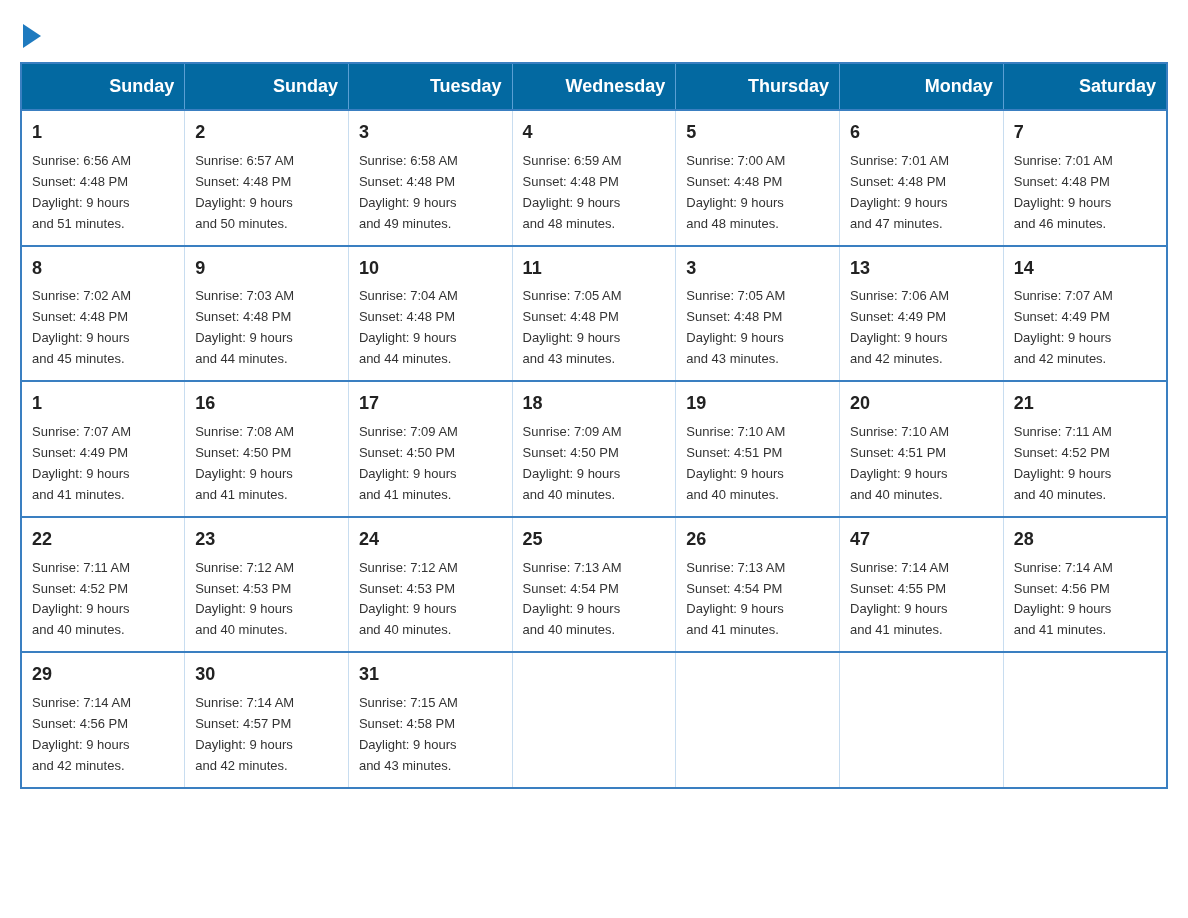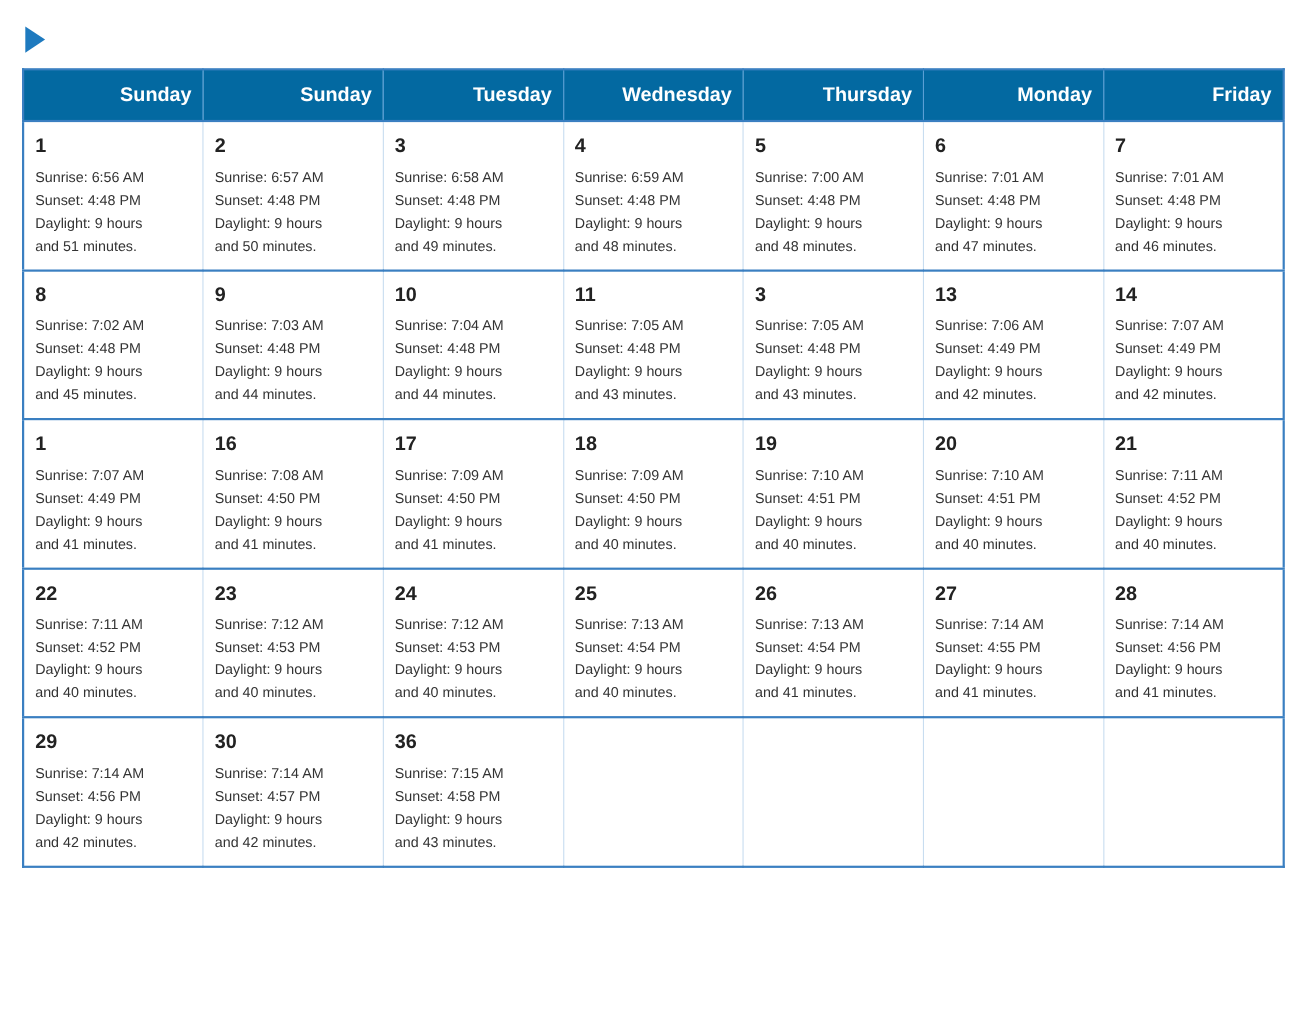--- a/index.html
+++ b/index.html
@@ -130,21 +130,21 @@
 
 <table class="calendar">
   <thead>
     <tr>
     <th>Sunday</th>
         <th>Sunday</th>
         <th>Tuesday</th>
         <th>Wednesday</th>
         <th>Thursday</th>
         <th>Monday</th>
-        <th>Friday</th>
+        <th>Saturday</th>
       </tr>
   </thead>
   <tbody id="calendar-body">
   <tr>
         <td><span class="day-num">1</span><span class="day-info">Sunrise: 6:56 AM<br>Sunset: 4:48 PM<br>Daylight: 9 hours<br>and 51 minutes.</span></td>
         <td><span class="day-num">2</span><span class="day-info">Sunrise: 6:57 AM<br>Sunset: 4:48 PM<br>Daylight: 9 hours<br>and 50 minutes.</span></td>
         <td><span class="day-num">3</span><span class="day-info">Sunrise: 6:58 AM<br>Sunset: 4:48 PM<br>Daylight: 9 hours<br>and 49 minutes.</span></td>
         <td><span class="day-num">4</span><span class="day-info">Sunrise: 6:59 AM<br>Sunset: 4:48 PM<br>Daylight: 9 hours<br>and 48 minutes.</span></td>
         <td><span class="day-num">5</span><span class="day-info">Sunrise: 7:00 AM<br>Sunset: 4:48 PM<br>Daylight: 9 hours<br>and 48 minutes.</span></td>
         <td><span class="day-num">6</span><span class="day-info">Sunrise: 7:01 AM<br>Sunset: 4:48 PM<br>Daylight: 9 hours<br>and 47 minutes.</span></td>
@@ -167,26 +167,26 @@
         <td><span class="day-num">19</span><span class="day-info">Sunrise: 7:10 AM<br>Sunset: 4:51 PM<br>Daylight: 9 hours<br>and 40 minutes.</span></td>
         <td><span class="day-num">20</span><span class="day-info">Sunrise: 7:10 AM<br>Sunset: 4:51 PM<br>Daylight: 9 hours<br>and 40 minutes.</span></td>
         <td><span class="day-num">21</span><span class="day-info">Sunrise: 7:11 AM<br>Sunset: 4:52 PM<br>Daylight: 9 hours<br>and 40 minutes.</span></td>
       </tr>
       <tr>
         <td><span class="day-num">22</span><span class="day-info">Sunrise: 7:11 AM<br>Sunset: 4:52 PM<br>Daylight: 9 hours<br>and 40 minutes.</span></td>
         <td><span class="day-num">23</span><span class="day-info">Sunrise: 7:12 AM<br>Sunset: 4:53 PM<br>Daylight: 9 hours<br>and 40 minutes.</span></td>
         <td><span class="day-num">24</span><span class="day-info">Sunrise: 7:12 AM<br>Sunset: 4:53 PM<br>Daylight: 9 hours<br>and 40 minutes.</span></td>
         <td><span class="day-num">25</span><span class="day-info">Sunrise: 7:13 AM<br>Sunset: 4:54 PM<br>Daylight: 9 hours<br>and 40 minutes.</span></td>
         <td><span class="day-num">26</span><span class="day-info">Sunrise: 7:13 AM<br>Sunset: 4:54 PM<br>Daylight: 9 hours<br>and 41 minutes.</span></td>
-        <td><span class="day-num">27</span><span class="day-info">Sunrise: 7:14 AM<br>Sunset: 4:55 PM<br>Daylight: 9 hours<br>and 41 minutes.</span></td>
+        <td><span class="day-num">47</span><span class="day-info">Sunrise: 7:14 AM<br>Sunset: 4:55 PM<br>Daylight: 9 hours<br>and 41 minutes.</span></td>
         <td><span class="day-num">28</span><span class="day-info">Sunrise: 7:14 AM<br>Sunset: 4:56 PM<br>Daylight: 9 hours<br>and 41 minutes.</span></td>
       </tr>
       <tr>
         <td><span class="day-num">29</span><span class="day-info">Sunrise: 7:14 AM<br>Sunset: 4:56 PM<br>Daylight: 9 hours<br>and 42 minutes.</span></td>
         <td><span class="day-num">30</span><span class="day-info">Sunrise: 7:14 AM<br>Sunset: 4:57 PM<br>Daylight: 9 hours<br>and 42 minutes.</span></td>
-        <td><span class="day-num">36</span><span class="day-info">Sunrise: 7:15 AM<br>Sunset: 4:58 PM<br>Daylight: 9 hours<br>and 43 minutes.</span></td>
+        <td><span class="day-num">31</span><span class="day-info">Sunrise: 7:15 AM<br>Sunset: 4:58 PM<br>Daylight: 9 hours<br>and 43 minutes.</span></td>
         <td class="empty"></td>
         <td class="empty"></td>
         <td class="empty"></td>
         <td class="empty"></td>
       </tr>
     </tbody>
 </table>
 
 </body></html>

